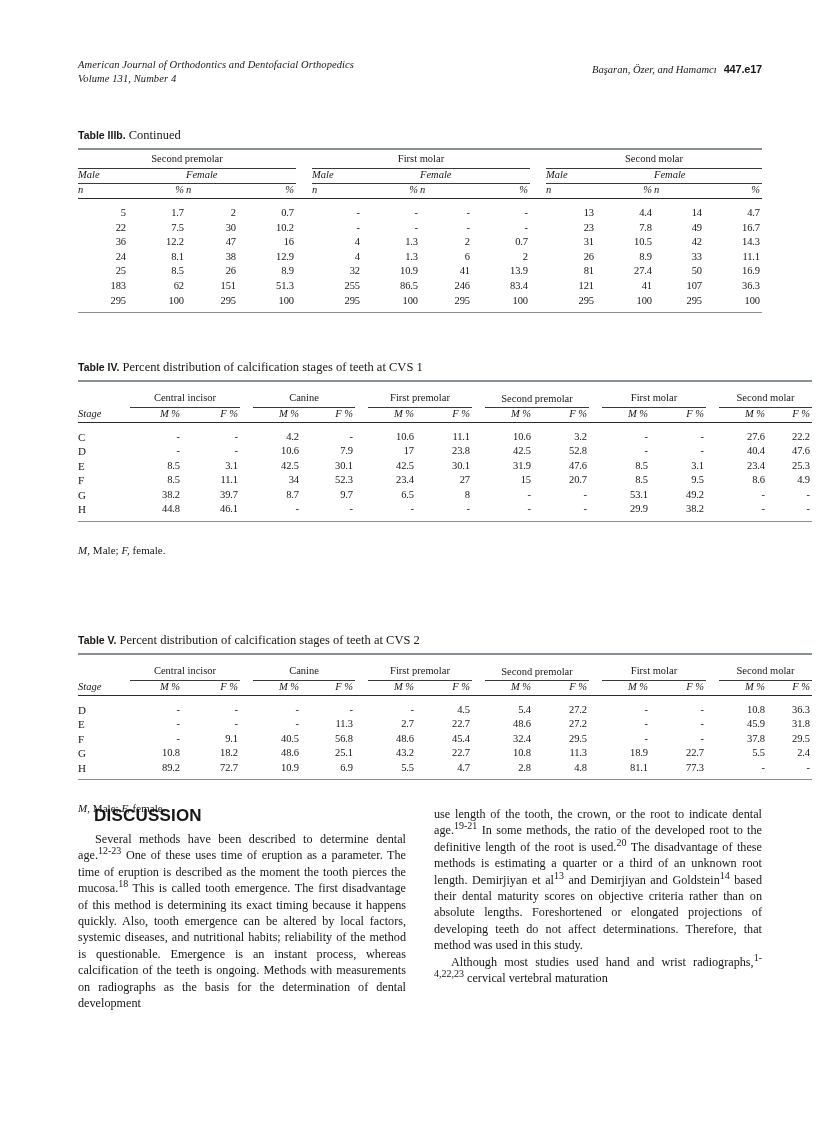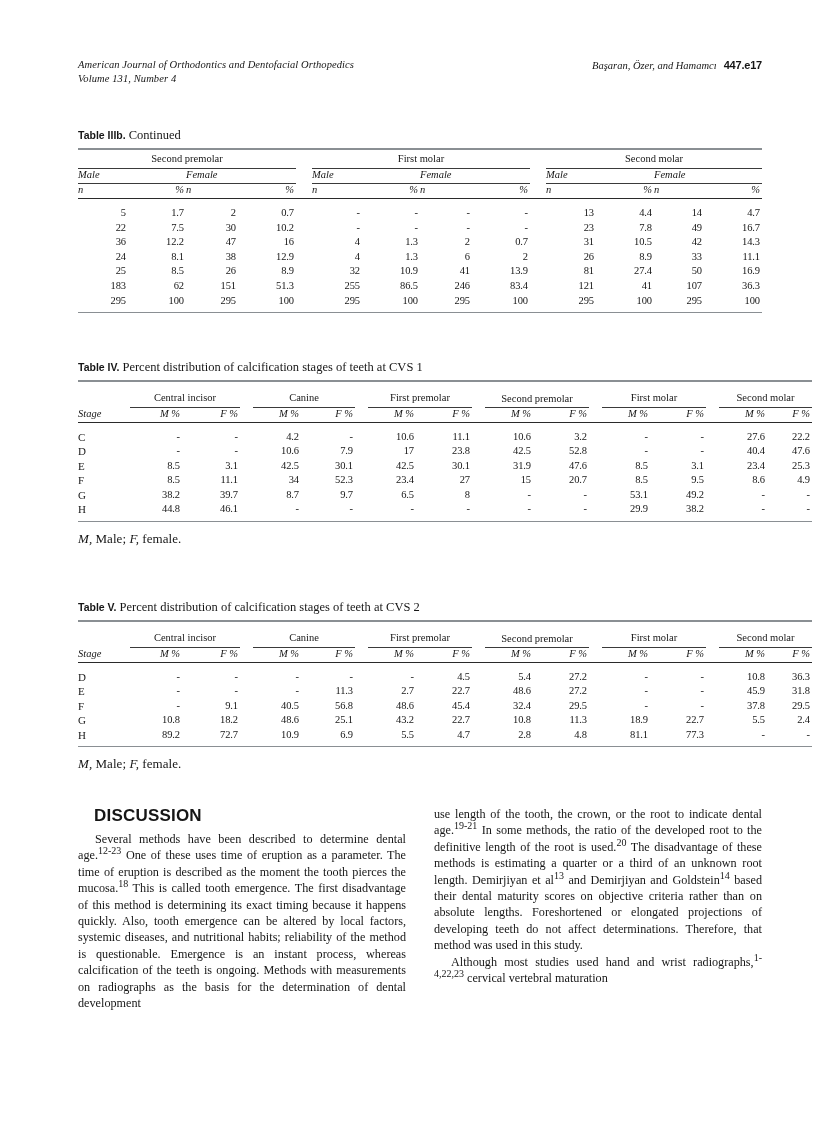--- a/index.html
+++ b/index.html
@@ -35,21 +35,21 @@
     align-items: flex-start;
   }
   .runhead-left {
     font-style: italic;
     font-size: 10.5px;
     line-height: 13.5px;
     letter-spacing: 0.1px;
   }
   .runhead-right {
     font-size: 10.5px;
-    line-height: 14px;
+    line-height: 22px;
     white-space: nowrap;
     padding-top: 0px;
     text-align: center;
   }
   .runhead-right .authors {
     font-style: italic;
   }
   .runhead-right .pageno {
     font-family: "Liberation Sans", sans-serif;
     font-weight: bold;
@@ -136,22 +136,22 @@
   }
   table.data td.stage {
     text-align: left;
     font-size: 11px;
     line-height: 14.6px;
   }
   table.data tr.first-data td { padding-top: 4px !important; }
   table.data tr.last-data td { padding-bottom: 4px !important; }
 
   .tbl-note {
-    font-size: 13px;
-    margin-top: 6px;
+    font-size: 11px;
+    margin-top: 19px;
     letter-spacing: 0.05px;
   }
   .tbl-note i { font-style: italic; }
 
   
   .cols {
     position: absolute;
     left: 78px;
     top: 806px;
     width: 684px;
@@ -572,21 +572,21 @@
         <tr class="rule-bottom">
             <td colspan="18"></td>
           </tr>
       </tbody>
     </table>
     <div class="tbl-note">
       <i>M,</i><span> Male; </span><i>F,</i><span> female.</span>
     </div>
   </div>
 
-  <div class="tablewrap" style="top:600px;">
+  <div class="tablewrap" style="top:633px;">
     <div class="tbl-title">
       <span class="tnum">Table V.</span><span class="ttext">Percent distribution of calcification stages of teeth at CVS 2</span>
     </div>
     <table class="data">
       <colgroup>
         <col style="width:52px">
         <col style="width:52px">
           <col style="width:58px">
           <col style="width:13px">
         <col style="width:48px">

